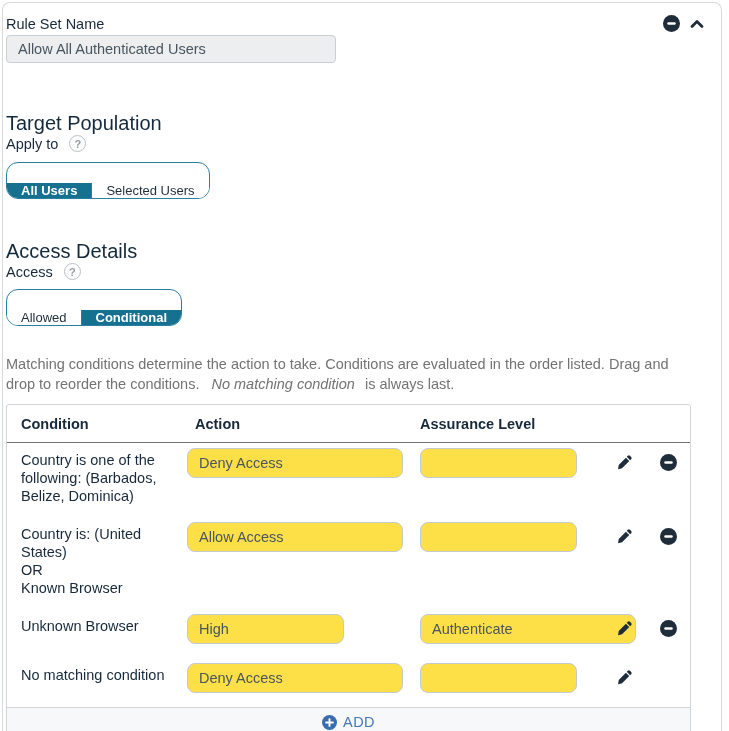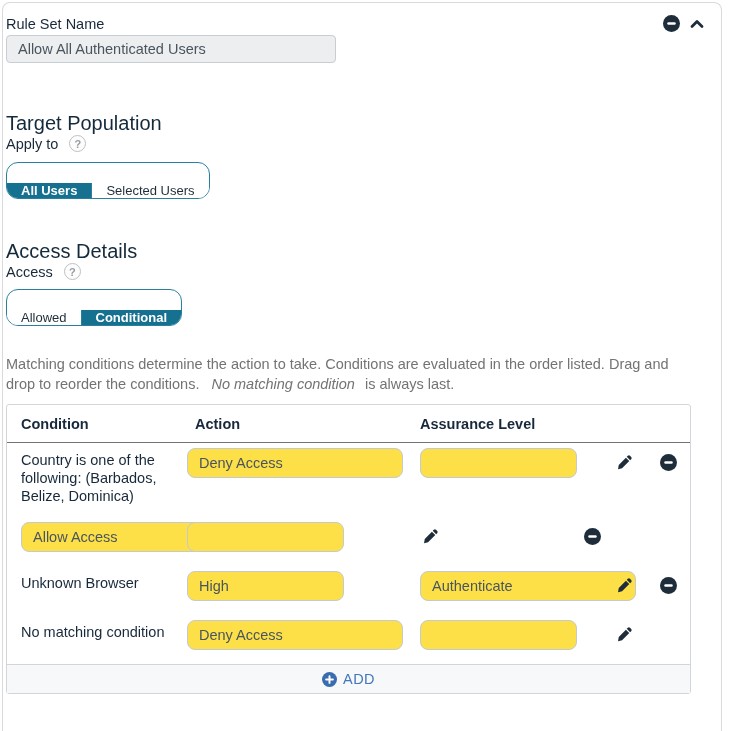--- a/index.html
+++ b/index.html
@@ -203,20 +203,23 @@
             </button>
             <button class="icon-btn">
               <svg width="17" height="17" viewBox="0 0 16 16">
                 <circle cx="8" cy="8" r="8" fill="#1f2d3a"></circle>
                 <rect x="4" y="6.9" width="8" height="2.2" rx="1.1" fill="#ffffff"></rect>
               </svg>
             </button>
           </div>
         </div>
         <div class="trow">
+          <div class="cond-text">Country is: (United States)
+OR
+Known Browser</div>
           <div><input type="text" class="cell-input action-input" disabled="" value="Allow Access" style=""></div>
           <div><input type="text" class="cell-input assurance-input" disabled="" style=""></div>
           <div class="row-icons">
             <button class="icon-btn">
               <svg width="17" height="17" viewBox="0 0 16 16">
                 <path fill="#1f2d3a" d="M11.1 1.7a1.5 1.5 0 0 1 2.1 0l1.1 1.1a1.5 1.5 0 0 1 0 2.1l-1 1-3.2-3.2 1-1zM9.3 3.5l3.2 3.2-6.8 6.8-3.8.8.7-3.9 6.7-6.9z"></path>
               </svg>
             </button>
             <button class="icon-btn">
               <svg width="17" height="17" viewBox="0 0 16 16">

